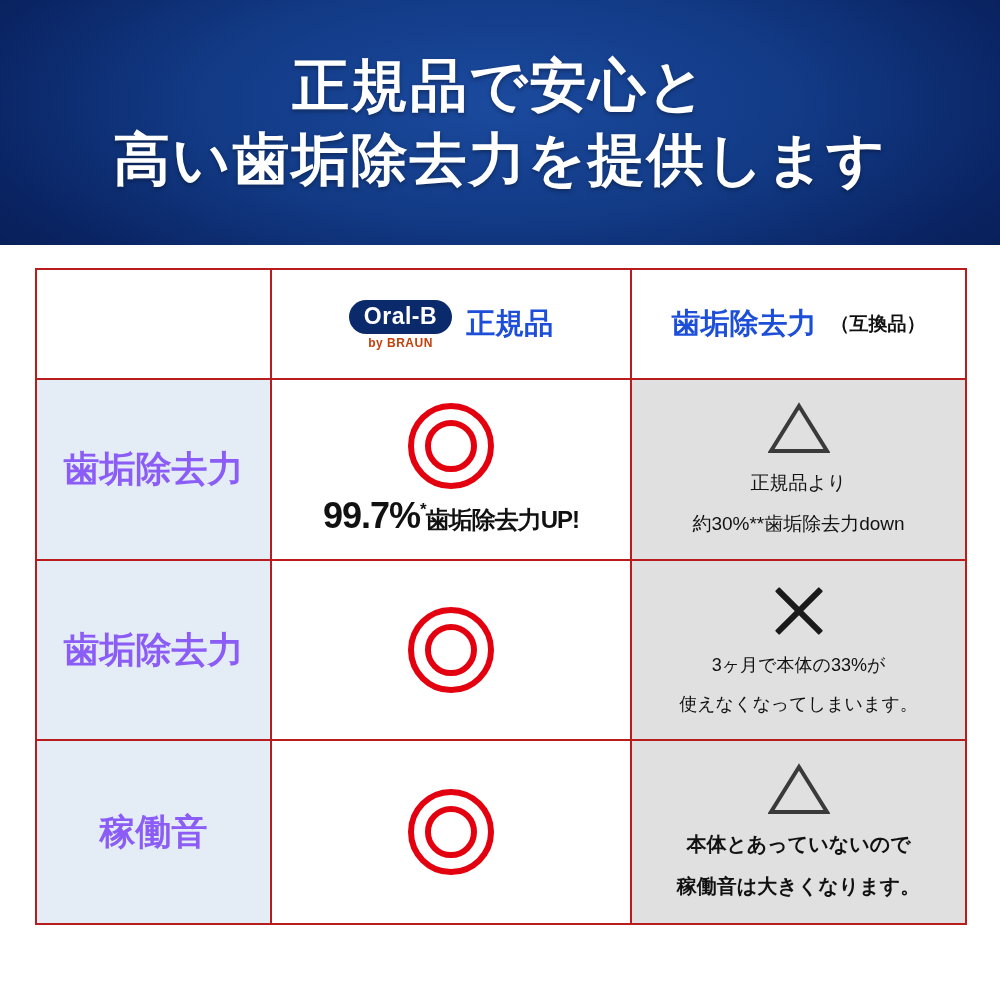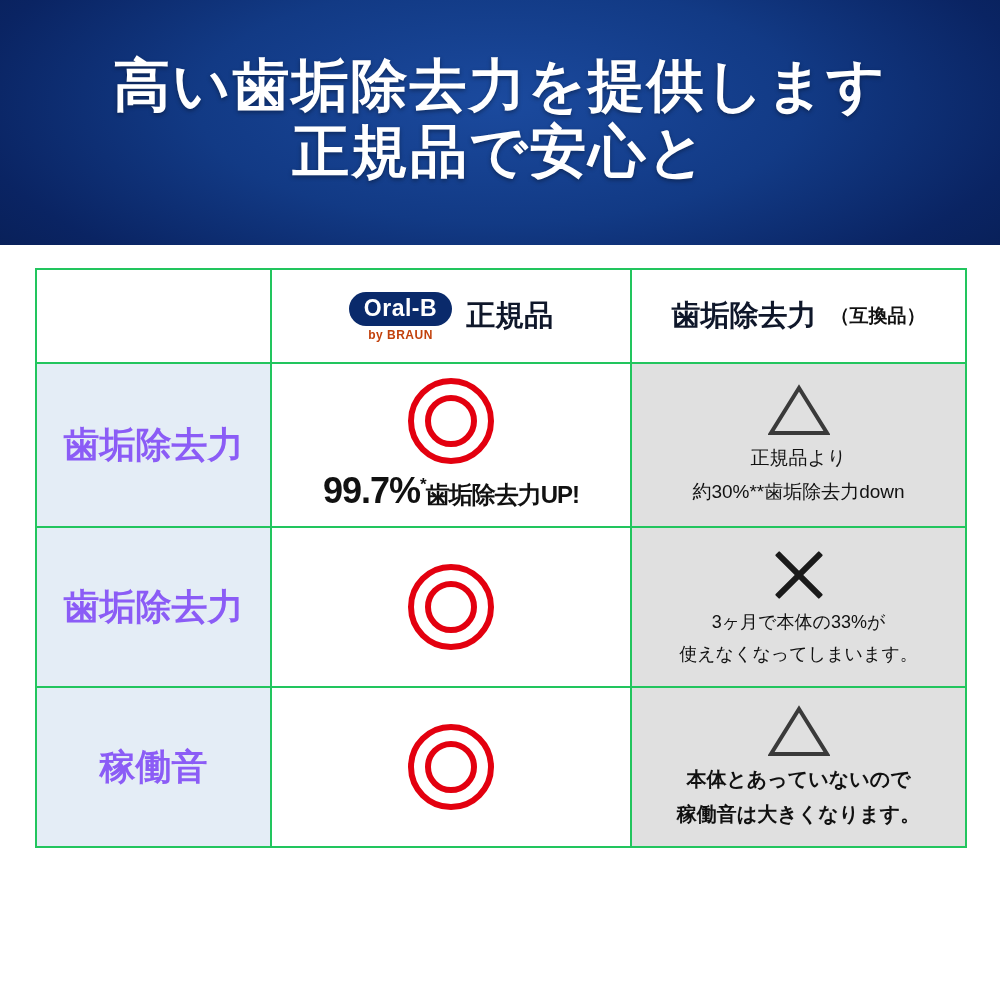--- a/index.html
+++ b/index.html
@@ -34,22 +34,22 @@
     position:absolute;left:35px;top:268px;
     width:930px;
     border-collapse:collapse;
     table-layout:fixed;
   }
   .table col.c1{width:235px;}
   .table col.c2{width:360px;}
   .table col.c3{width:335px;}
 
   .table td,.table th{
-    border:2px solid #22c55e;
-    padding:4px;
+    border:2px solid #b91c1c;
+    padding:12px;
     vertical-align:middle;
     text-align:center;
   }
 
   
   .hdr-blank{border:none;background:transparent;}
   .hdr-genuine{
     height:84px;background:#ffffff;
     border-bottom:2px solid #9fc0e0;
   }
@@ -65,21 +65,21 @@
     background:#0a2a6b;color:#ffffff;
     border-radius:20px;
     padding:5px 15px 6px 15px;
     font-size:23px;font-weight:700;letter-spacing:.5px;
     display:inline-flex;align-items:center;gap:4px;
     position:relative;
   }
   .oralb-braun{
     font-size:12px;color:#c2410c;font-weight:700;margin-top:3px;letter-spacing:.5px;
   }
-  .hdr-label{font-size:29px;font-weight:700;color:#0f172a;}
+  .hdr-label{font-size:29px;font-weight:700;color:#1d4ed8;}
   .hdr-label-sub{font-size:19px;font-weight:700;color:#111111;}
 
   
   .rowlabel{
     background:#e4edf6;
     font-size:36px;font-weight:700;color:#8b5cf6;
     height:150px;
   }
   .cell-genuine{background:#ffffff;}
   .cell-fake{background:#e0e0e0;}
@@ -112,42 +112,42 @@
     transform-origin:center;
   }
   .cross:before{transform:translate(-50%,-50%) rotate(45deg);}
   .cross:after{transform:translate(-50%,-50%) rotate(-45deg);}
 
   .big-stat{font-size:36px;font-weight:700;color:#111;letter-spacing:-1px;white-space:nowrap;}
   .big-stat .pct{font-size:36px;margin-top:39px;}
   .big-stat .note{font-size:17px;vertical-align:super;}
   .big-stat .tail{font-size:24px;font-weight:700;}
 
-  .note-text{font-size:19px;color:#111;line-height:1.45;white-space:nowrap;font-weight:400;}
+  .note-text{font-size:19px;color:#111;line-height:1.45;white-space:nowrap;font-weight:400;margin-top:7px;}
   .note-text.sm{font-size:18px;}
   .note-text.bold{font-weight:700;font-size:20px;}
   .warranty{font-size:26px;font-weight:700;color:#111;white-space:nowrap;}
 
   
   .footnotes{
     position:absolute;left:35px;top:958px;width:930px;
     display:flex;justify-content:space-between;
     font-size:15px;color:#222;
   }
   .fn-left{margin-left:390px;}
   .fn-right{margin-right:10px;}
 </style>
 </head>
 <body>
 
 <div class="page">
 
   <div class="banner">
+    <div class="banner-line l1">正規品で安心と</div>
     <div class="banner-line l2">高い歯垢除去力を提供します</div>
-    <div class="banner-line l1">正規品で安心と</div>
   </div>
 
   <table class="table">
     <colgroup>
         <col class="c1">
         <col class="c2">
         <col class="c3">
       </colgroup>
     <tbody>
 

